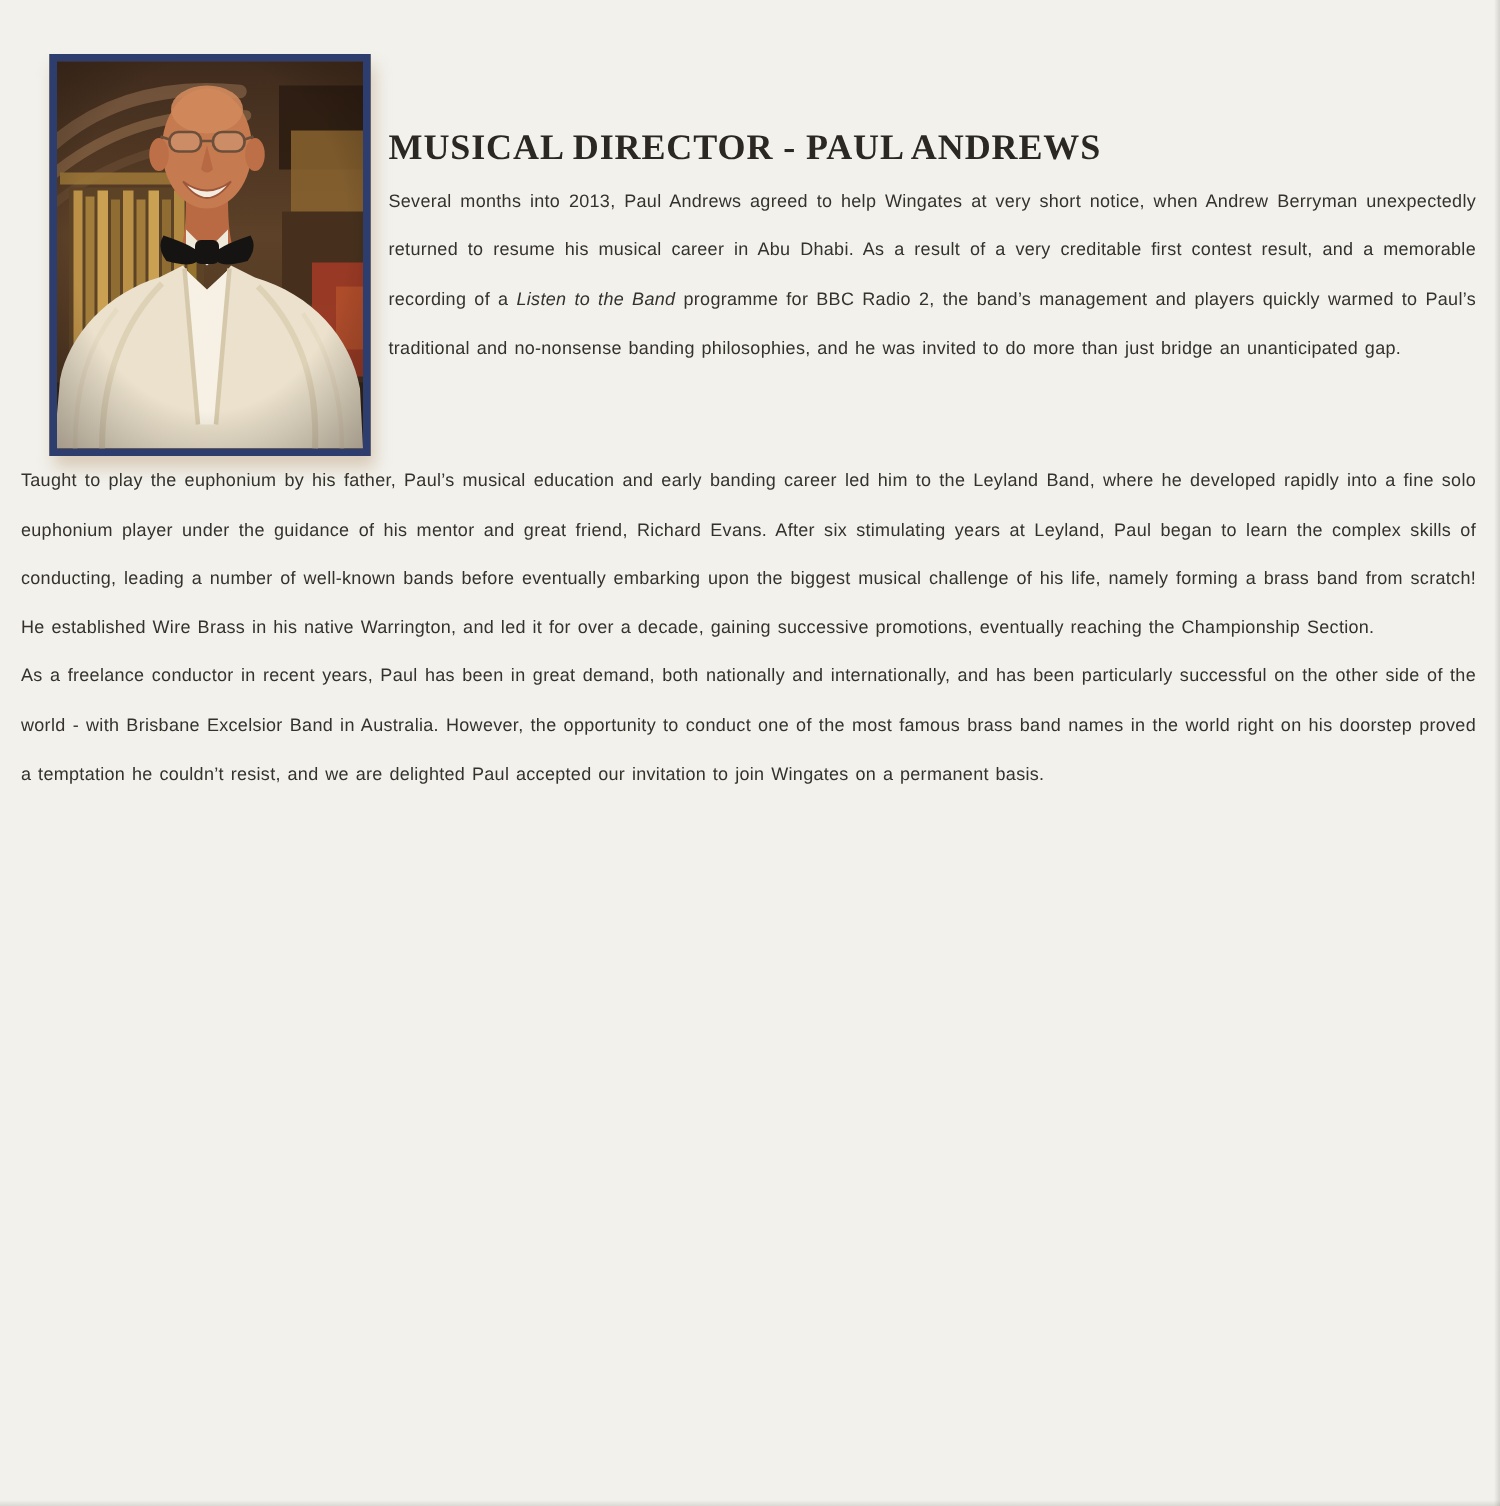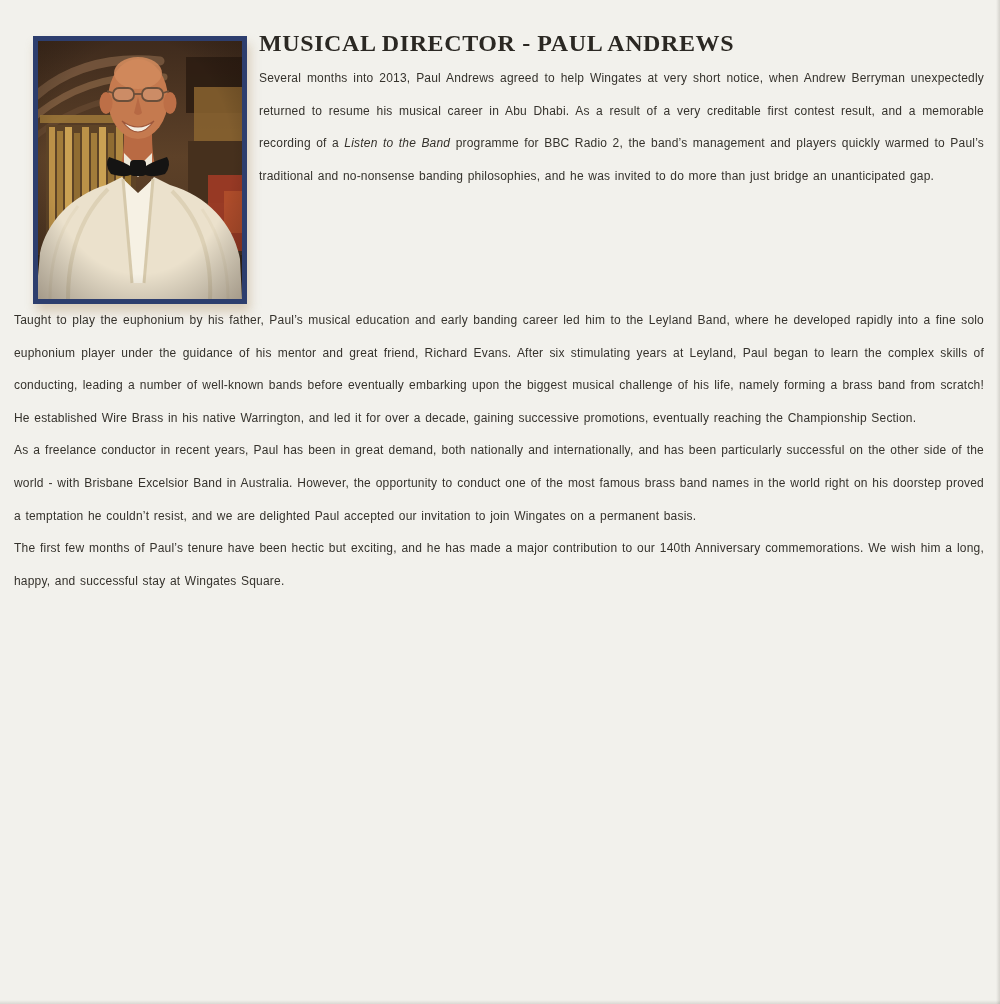--- a/index.html
+++ b/index.html
@@ -17,21 +17,21 @@
   .page::after{
     content:"";position:absolute;top:0;right:0;width:4px;height:100%;
     background:linear-gradient(to left, rgba(110,105,95,0.22), rgba(0,0,0,0));
     pointer-events:none;
   }
   .page::before{
     content:"";position:absolute;left:0;bottom:0;width:100%;height:4px;
     background:linear-gradient(to top, rgba(110,105,95,0.18), rgba(0,0,0,0));
     pointer-events:none;
   }
-  .top-section{display:flex;align-items:flex-start;}
+  .top-section{display:flex;align-items:center;}
   .photo-frame{
     flex:none;
     width:204px;height:258px;
     border:5px solid #2d3e6e;
     margin:10px 0 0 19px;
     background:#4a3322;
     box-shadow:3px 8px 10px rgba(186,160,124,0.45);
   }
   .photo-frame svg{display:block;width:100%;height:100%;}
   .intro-col{flex:1;margin-left:12px;min-width:0;}
@@ -162,15 +162,14 @@
       <h1 class="doc-title">MUSICAL DIRECTOR - PAUL ANDREWS</h1>
       <p class="body-par"><span>Several months into 2013, Paul Andrews agreed to help Wingates at very short notice, when Andrew Berryman unexpectedly returned to resume his musical career in Abu Dhabi. As a result of a very creditable first contest result, and a memorable recording of a </span><span class="italic">Listen to the Band</span><span> programme for BBC Radio 2, the band’s management and players quickly warmed to Paul’s traditional and no-nonsense banding philosophies, and he was invited to do more than just bridge an unanticipated gap.</span></p>
     </div>
 
   </div>
 
   <p class="body-par full-par first-full">Taught to play the euphonium by his father, Paul’s musical education and early banding career led him to the Leyland Band, where he developed rapidly into a fine solo euphonium player under the guidance of his mentor and great friend, Richard Evans. After six stimulating years at Leyland, Paul began to learn the complex skills of conducting, leading a number of well-known bands before eventually embarking upon the biggest musical challenge of his life, namely forming a brass band from scratch! He established Wire Brass in his native Warrington, and led it for over a decade, gaining successive promotions, eventually reaching the Championship Section.</p>
 
   <p class="body-par full-par">As a freelance conductor in recent years, Paul has been in great demand, both nationally and internationally, and has been particularly successful on the other side of the world - with Brisbane Excelsior Band in Australia. However, the opportunity to conduct one of the most famous brass band names in the world right on his doorstep proved a temptation he couldn’t resist, and we are delighted Paul accepted our invitation to join Wingates on a permanent basis.</p>
 
-  <p class="body-par full-par">The first few months of Paul’s tenure have been hectic but exciting, and he has made a major contribution to our 140th Anniversary commemorations. We wish him a long, happy, and successful stay at Wingates Square.</p>
 
 </div>
 
 </body></html>

